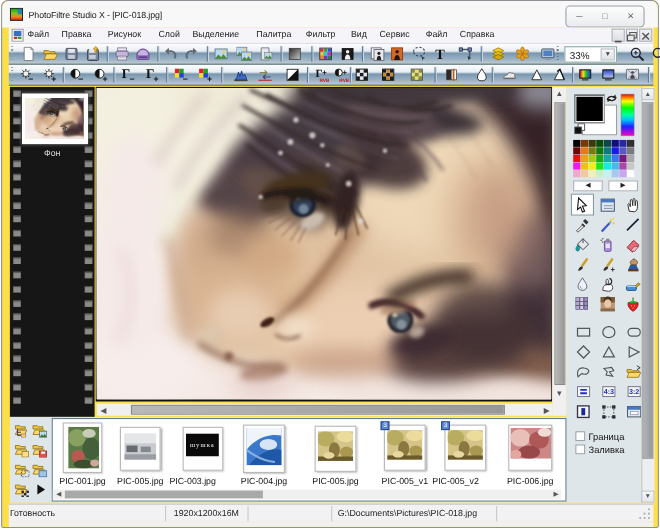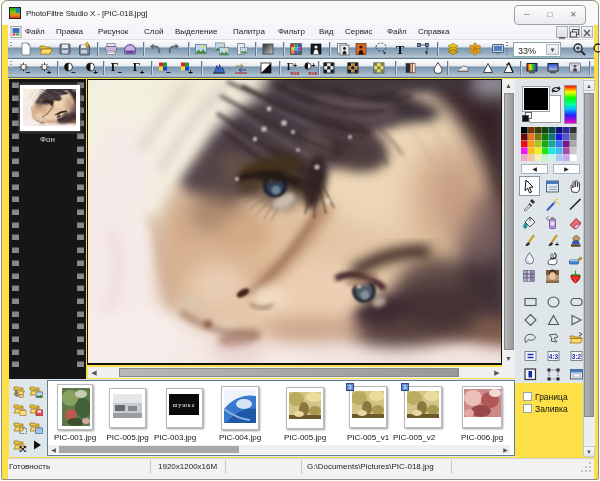--- a/index.html
+++ b/index.html
@@ -23,21 +23,21 @@
 
 #strip{position:absolute;left:7px;top:78px;width:77px;height:300px;background:#161616}
 
 #photo{position:absolute;left:86px;top:79px;width:413px;height:283px;background:#e9dcd3}
 #photoB{position:absolute;left:85px;top:78px;width:415px;height:286px;background:#111}
 
 .sbtrack{position:absolute;background:#f0f0f0}
 .sbthumb{position:absolute;background:linear-gradient(90deg,#b8b8b8,#989898);border:1px solid #8a8a8a}
 .sbarrow{position:absolute;font-size:7px;color:#555;text-align:center}
 
-#panel{position:absolute;left:513px;top:78px;width:68px;height:304px;background:#dfe6ea}
+#panel{position:absolute;left:513px;top:78px;width:68px;height:378px;background:#dfe6ea}
 #pscroll{position:absolute;left:581px;top:78px;width:12px;height:378px;background:#eceff1;border-left:1px solid #c2c8cc}
 
 #bbar{position:absolute;left:7px;top:378px;width:506px;height:78px;background:#dfe6ea}
 #browser{position:absolute;left:38px;top:1px;width:468px;height:76px;background:#fff;border:1px solid #63808f}
 
 #status{position:absolute;left:6px;top:457px;width:586px;height:16px;background:#f2f2f2;border-top:1px solid #cfcfcf;font-size:8px;color:#222}
 #status .fld{position:absolute;top:3px}
 #frameB{position:absolute;left:6px;top:473px;width:586px;height:5px;background:#f1f1f1}
 </style></head><body>
 <div id="win">

